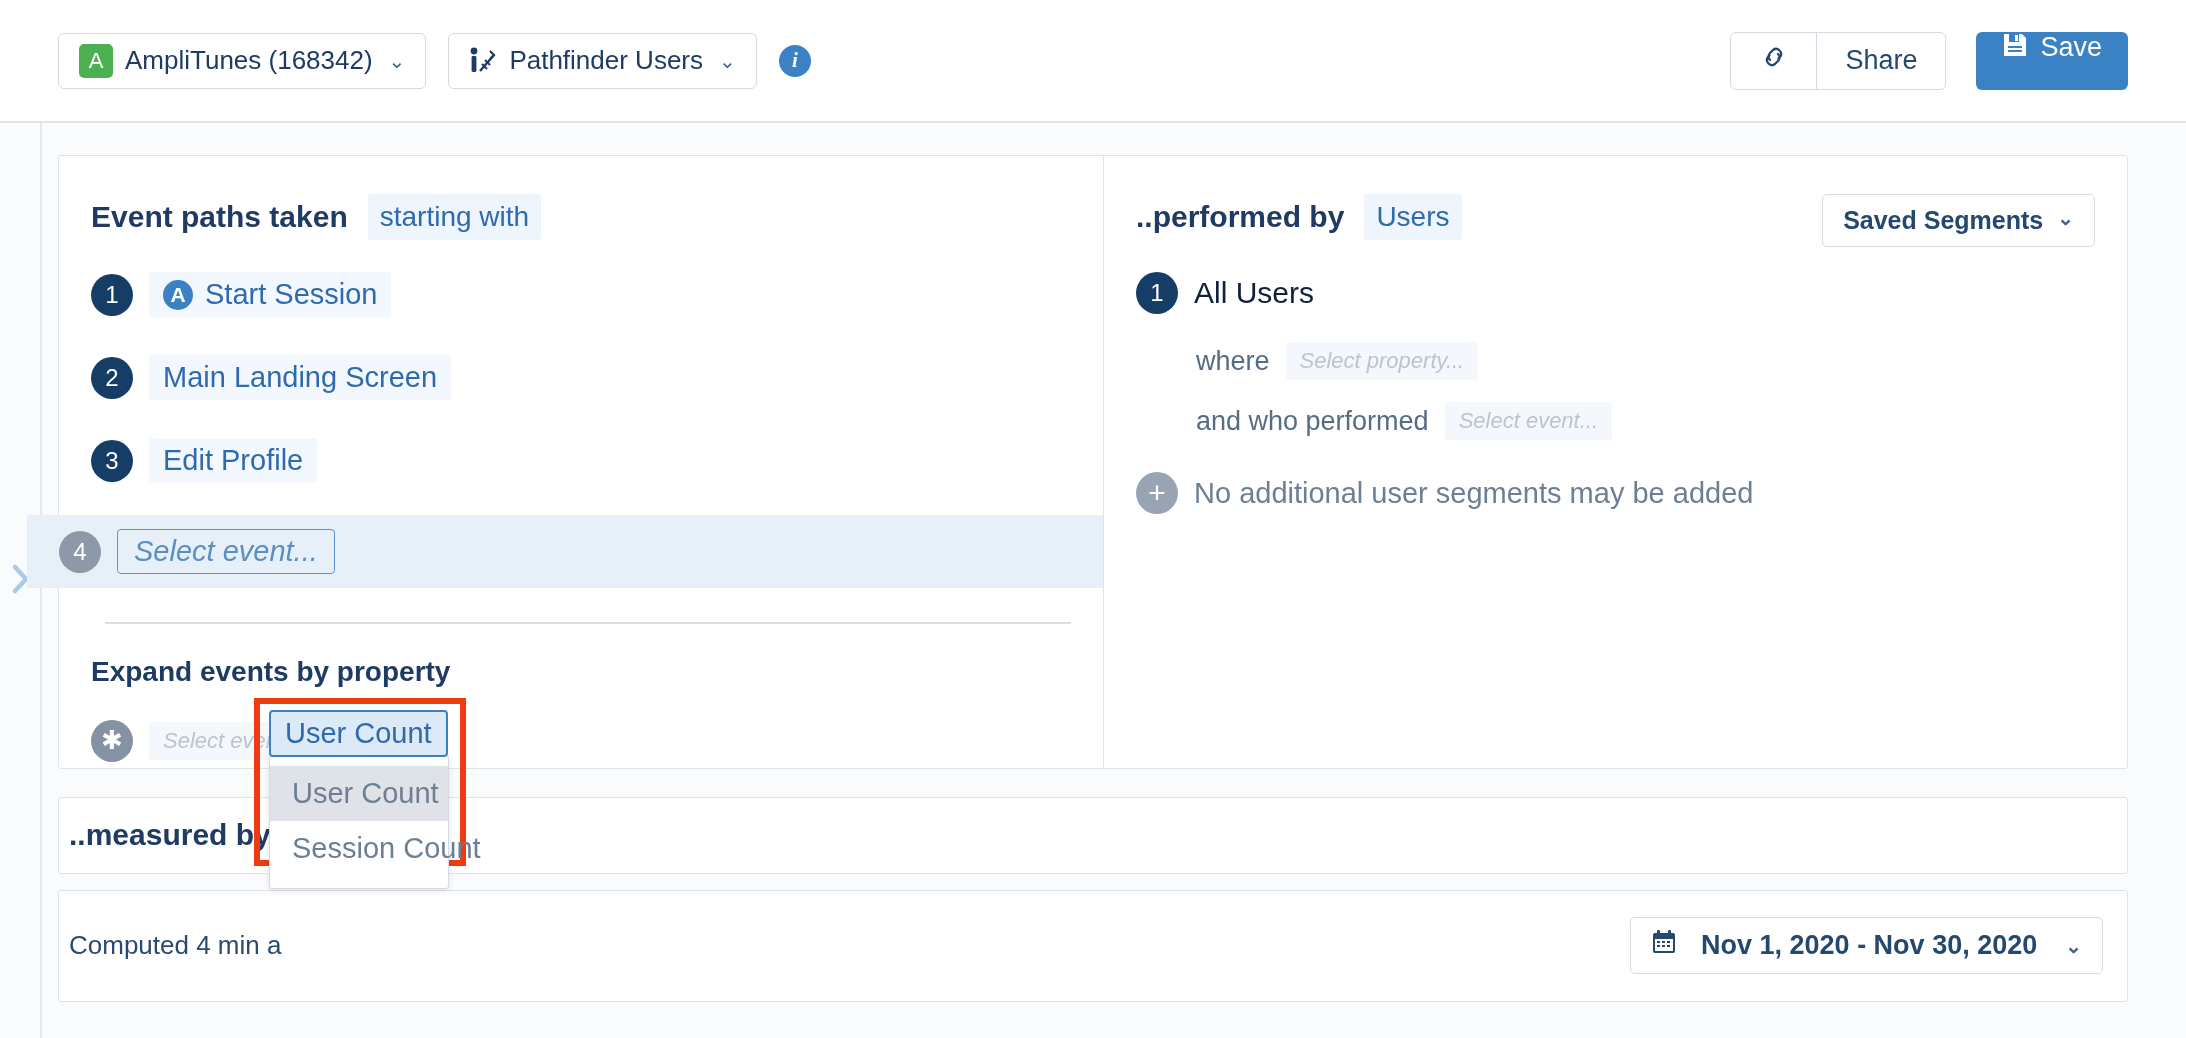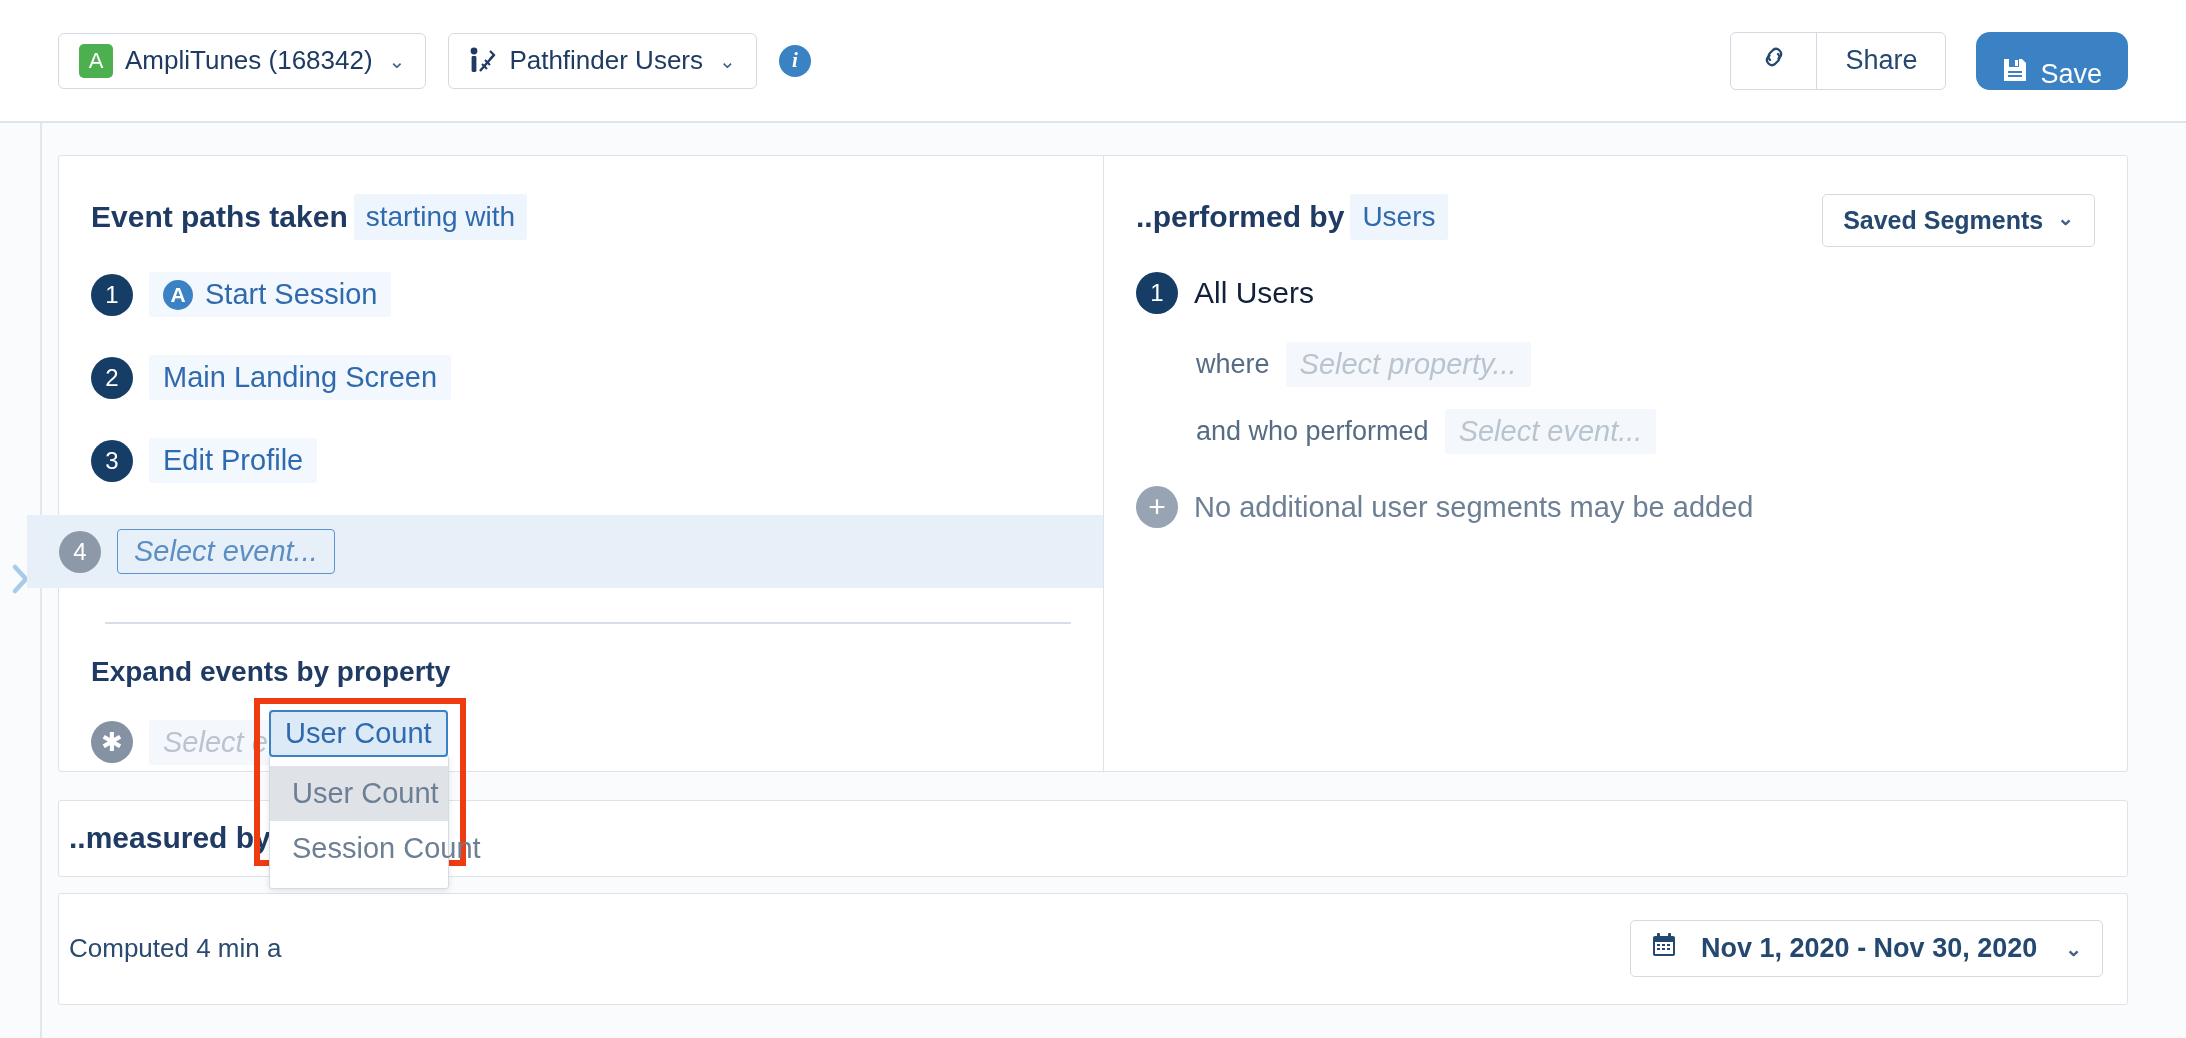--- a/index.html
+++ b/index.html
@@ -68,22 +68,22 @@
     display: flex; align-items: center; justify-content: center;
     color: #24486f; font-size: 27px;
     padding: 0 28px;
     cursor: pointer;
   }
   .save-btn {
     height: 58px;
     background: #3b82c4;
     color: #fff;
     border: none;
-    border-radius: 14px;
-    display: flex; align-items: flex-end; gap: 12px;
+    border-radius: 6px;
+    display: flex; align-items: flex-start; gap: 12px;
     padding: 0 26px;
     font-size: 27px;
     font-family: "Liberation Sans", sans-serif;
     cursor: pointer;
   }
 
   
   .body-wrap { position: relative; background: #fafbfc; height: 915px; }
 
   .left-rail {
@@ -109,21 +109,21 @@
     display: flex;
     background: #fff;
     border: 1.5px solid #dde3e9;
     border-radius: 3px;
     min-height: 560px;
     margin-top: 32px;
   }
 
   .panel-pad { padding: 38px 32px 0 32px; }
 
-  .hdr-row { display: flex; align-items: center; gap: 6px; }
+  .hdr-row { display: flex; align-items: center; gap: 20px; }
   .hdr-title { font-size: 30px; font-weight: bold; color: #1f3b63; }
   .chip-blue {
     background: #eef5fd;
     color: #2f6aae;
     font-size: 28px;
     padding: 7px 12px;
     border-radius: 3px;
     cursor: pointer;
   }
 
@@ -159,21 +159,21 @@
     color: #5b8fc4;
     font-style: italic;
     font-size: 29px;
     padding: 5px 16px;
     cursor: pointer;
   }
   .ghost-chip {
     background: #f4f8fc;
     color: #b9c4cf;
     font-style: italic;
-    font-size: 29px;
+    font-size: 22px;
     padding: 6px 14px;
     border-radius: 3px;
     cursor: pointer;
   }
   .amp-icon {
     width: 30px; height: 30px; border-radius: 50%;
     background: #3b82c4; color: #fff;
     display: flex; align-items: center; justify-content: center;
     font-size: 21px; font-weight: bold;
   }

